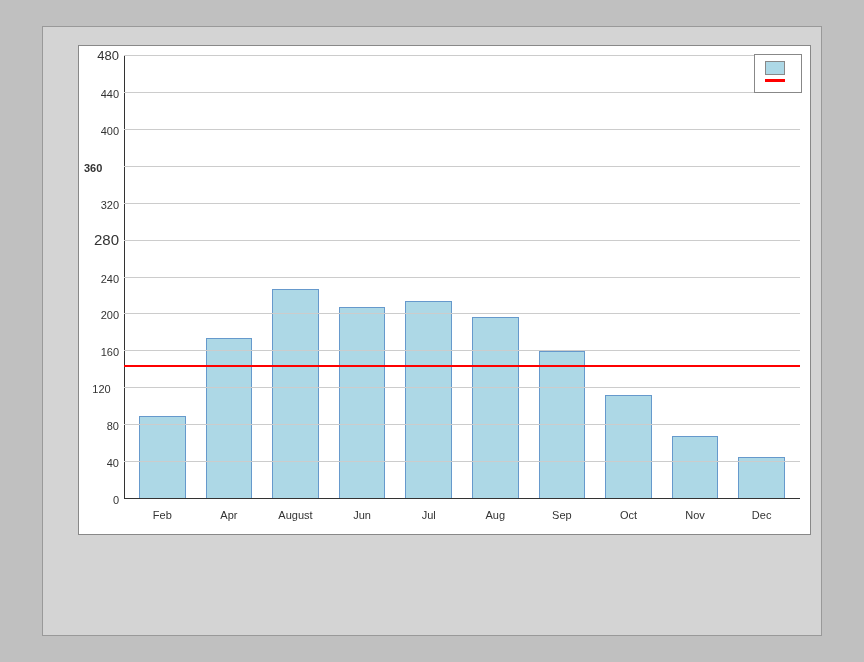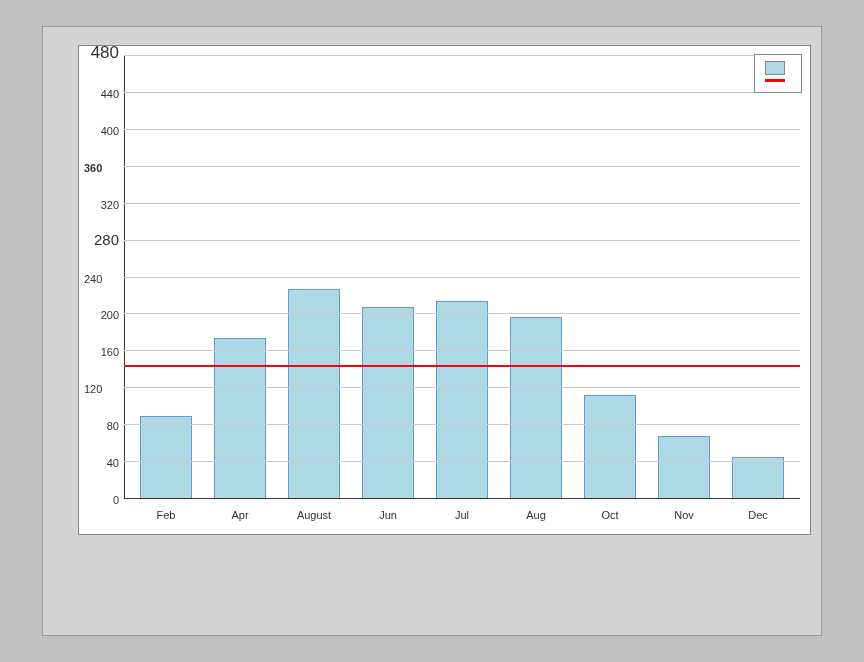--- a/index.html
+++ b/index.html
@@ -193,54 +193,58 @@
             </div>
             <div class="bar-col">
               <div class="bar" style="height: 44.7917%;"></div>
               <div class="month-label">Jul</div>
             </div>
             <div class="bar-col">
               <div class="bar" style="height: 41.0417%;"></div>
               <div class="month-label">Aug</div>
             </div>
             <div class="bar-col">
+              <div class="bar" style="height: 33.3333%;"></div>
+              <div class="month-label">Sep</div>
+            </div>
+            <div class="bar-col">
               <div class="bar" style="height: 23.5417%;"></div>
               <div class="month-label">Oct</div>
             </div>
             <div class="bar-col">
               <div class="bar" style="height: 14.1667%;"></div>
               <div class="month-label">Nov</div>
             </div>
             <div class="bar-col">
               <div class="bar" style="height: 9.375%;"></div>
               <div class="month-label">Dec</div>
             </div>
           </div>
       <div style="position: absolute; left: 0px; right: 0px; bottom: 0%; height: 1px; background: rgb(51, 51, 51);"></div>
           <div style="position: absolute; left: -40px; bottom: calc(0% - 7px); width: 35px; text-align: right; font-size: 11px; color: rgb(51, 51, 51);">0</div>
           <div style="position: absolute; left: 0px; right: 0px; bottom: 8.33333%; height: 1px; background: rgb(204, 204, 204);"></div>
           <div style="position: absolute; left: -40px; bottom: calc(8.33333% - 7px); width: 35px; text-align: right; font-size: 11px; color: rgb(51, 51, 51);">40</div>
           <div style="position: absolute; left: 0px; right: 0px; bottom: 16.6667%; height: 1px; background: rgb(204, 204, 204);"></div>
           <div style="position: absolute; left: -40px; bottom: calc(16.6667% - 7px); width: 35px; text-align: right; font-size: 11px; color: rgb(51, 51, 51);">80</div>
           <div style="position: absolute; left: 0px; right: 0px; bottom: 25%; height: 1px; background: rgb(204, 204, 204);"></div>
-          <div style="position: absolute; left: -40px; bottom: calc(25% - 7px); width: 35px; text-align: left; font-size: 11px; color: rgb(51, 51, 51);">120</div>
+          <div style="position: absolute; left: -40px; bottom: calc(25% - 7px); width: 35px; text-align: center; font-size: 11px; color: rgb(51, 51, 51);">120</div>
           <div style="position: absolute; left: 0px; right: 0px; bottom: 33.3333%; height: 1px; background: rgb(204, 204, 204);"></div>
           <div style="position: absolute; left: -40px; bottom: calc(33.3333% - 7px); width: 35px; text-align: right; font-size: 11px; color: rgb(51, 51, 51);">160</div>
           <div style="position: absolute; left: 0px; right: 0px; bottom: 41.6667%; height: 1px; background: rgb(204, 204, 204);"></div>
           <div style="position: absolute; left: -40px; bottom: calc(41.6667% - 7px); width: 35px; text-align: right; font-size: 11px; color: rgb(51, 51, 51);">200</div>
           <div style="position: absolute; left: 0px; right: 0px; bottom: 50%; height: 1px; background: rgb(204, 204, 204);"></div>
-          <div style="position: absolute; left: -40px; bottom: calc(50% - 7px); width: 35px; font-size: 11px; color: rgb(51, 51, 51);">240</div>
+          <div style="position: absolute; left: -40px; bottom: calc(50% - 7px); width: 35px; text-align: right; font-size: 11px; color: rgb(51, 51, 51);">240</div>
           <div style="position: absolute; left: 0px; right: 0px; bottom: 58.3333%; height: 1px; background: rgb(204, 204, 204);"></div>
           <div style="position: absolute; left: -40px; bottom: calc(58.3333% - 7px); width: 35px; text-align: right; font-size: 15px; color: rgb(51, 51, 51);">280</div>
           <div style="position: absolute; left: 0px; right: 0px; bottom: 66.6667%; height: 1px; background: rgb(204, 204, 204);"></div>
           <div style="position: absolute; left: -40px; bottom: calc(66.6667% - 7px); width: 35px; text-align: right; font-size: 11px; color: rgb(51, 51, 51);">320</div>
           <div style="position: absolute; left: 0px; right: 0px; bottom: 75%; height: 1px; background: rgb(204, 204, 204);"></div>
           <div style="position: absolute; left: -40px; bottom: calc(75% - 7px); width: 35px; text-align: left; font-size: 11px; color: rgb(51, 51, 51); font-weight: bold;">360</div>
           <div style="position: absolute; left: 0px; right: 0px; bottom: 83.3333%; height: 1px; background: rgb(204, 204, 204);"></div>
           <div style="position: absolute; left: -40px; bottom: calc(83.3333% - 7px); width: 35px; text-align: right; font-size: 11px; color: rgb(51, 51, 51);">400</div>
           <div style="position: absolute; left: 0px; right: 0px; bottom: 91.6667%; height: 1px; background: rgb(204, 204, 204);"></div>
           <div style="position: absolute; left: -40px; bottom: calc(91.6667% - 7px); width: 35px; text-align: right; font-size: 11px; color: rgb(51, 51, 51);">440</div>
           <div style="position: absolute; left: 0px; right: 0px; bottom: 100%; height: 1px; background: rgb(204, 204, 204);"></div>
-          <div style="position: absolute; left: -40px; bottom: calc(100% - 7px); width: 35px; text-align: right; font-size: 17px; color: rgb(51, 51, 51);">480</div>
+          <div style="position: absolute; left: -40px; bottom: calc(100% - 7px); width: 35px; text-align: right; font-size: 13px; color: rgb(51, 51, 51);">480</div>
         </div>
     </div>
   </div>
 </div>
 
 </body></html>

